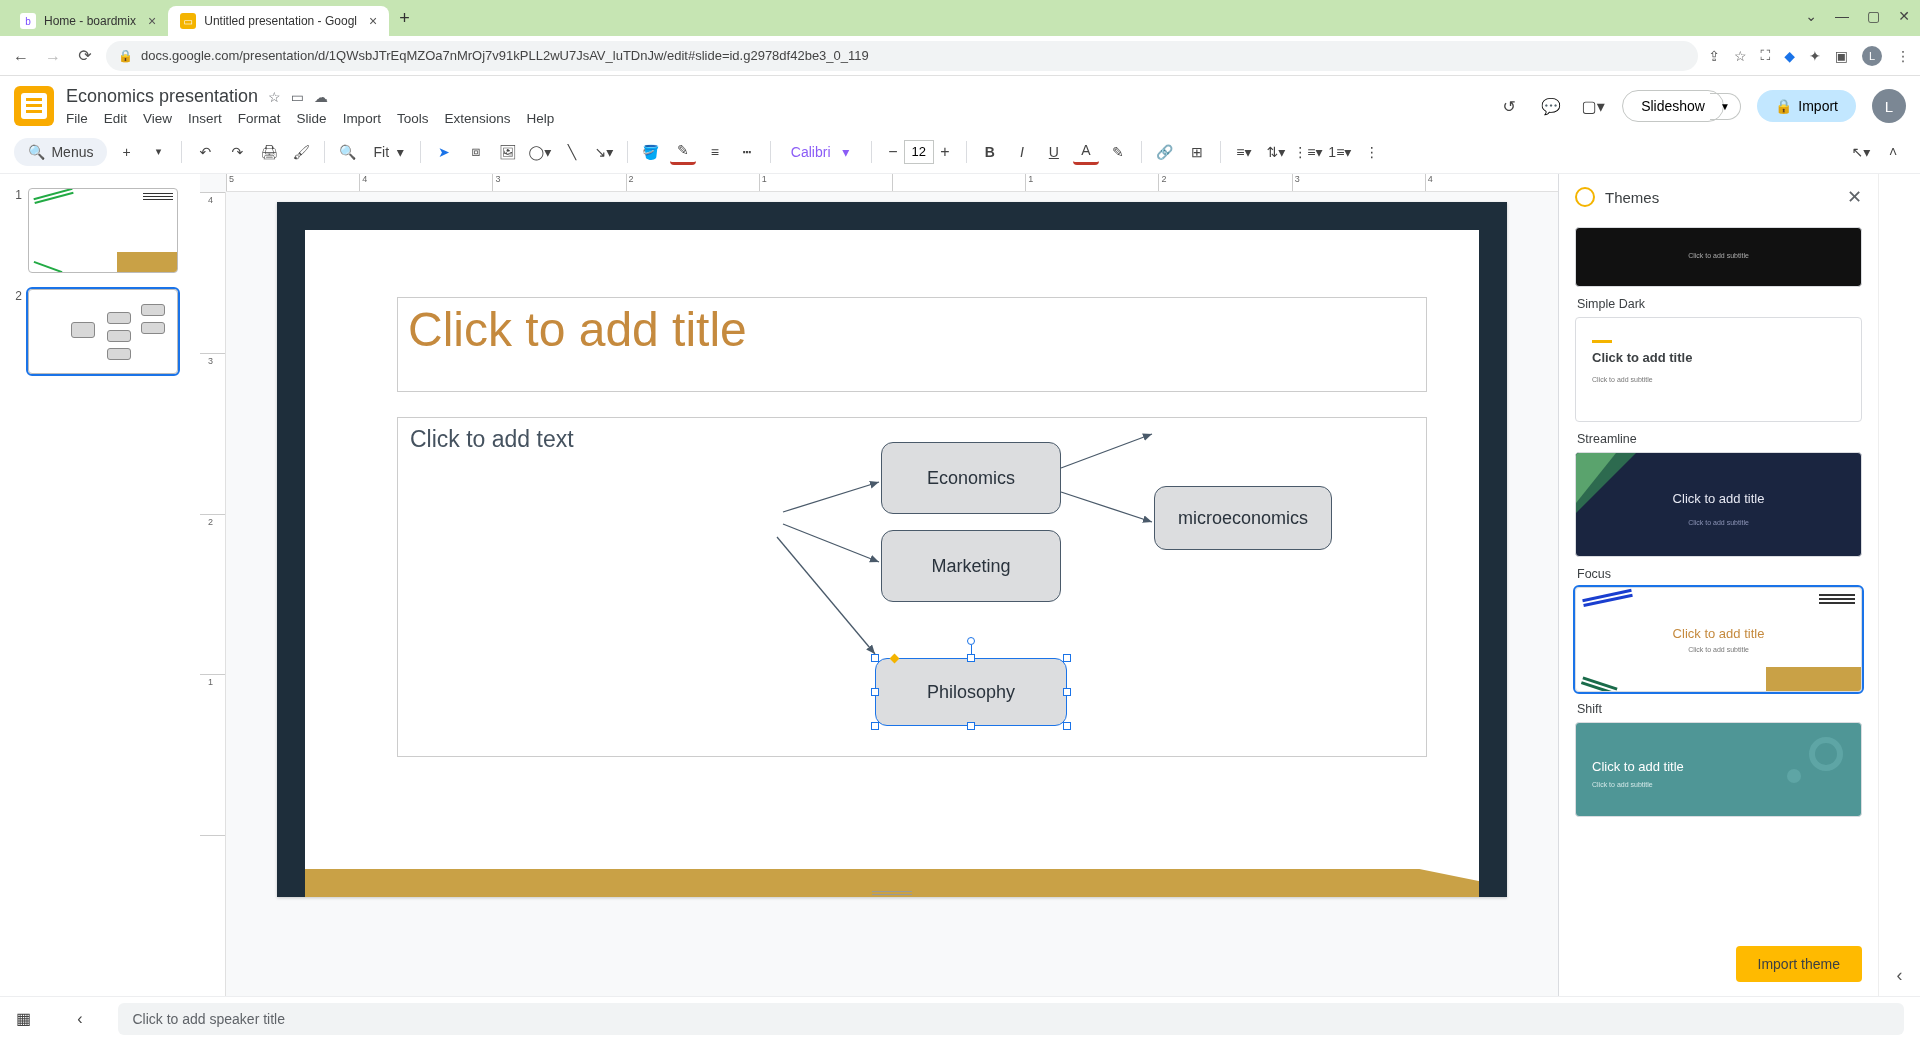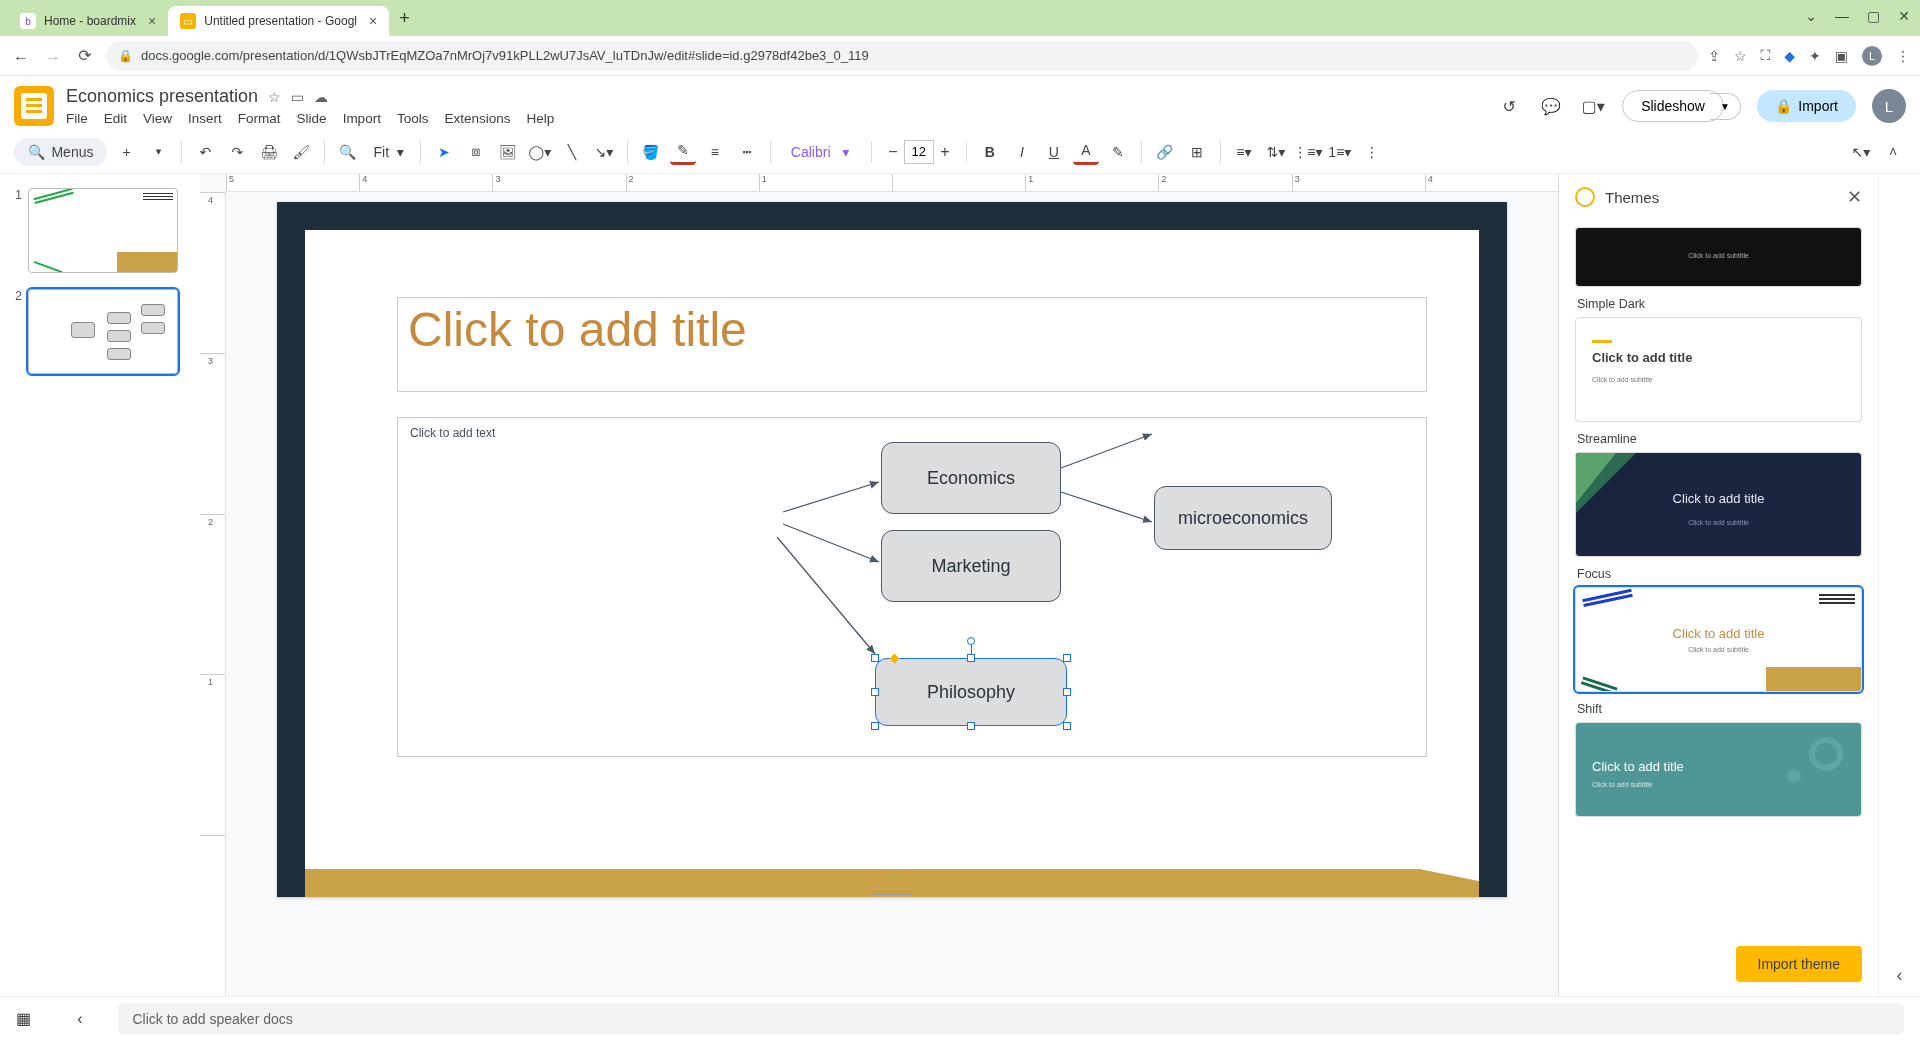--- a/index.html
+++ b/index.html
@@ -69,21 +69,21 @@
 .ruler-h { position:absolute; top:0; left:26px; right:0; height:18px; background:#fff; border-bottom:1px solid #e0e0e0; display:flex; font-size:9px; color:#666; }
 .ruler-h div { flex:1; border-left:1px solid #ccc; padding-left:2px; height:100%; position:relative; }
 .ruler-v { position:absolute; top:18px; left:0; bottom:0; width:26px; background:#fff; border-right:1px solid #e0e0e0; display:flex; flex-direction:column; font-size:9px; color:#666; }
 .ruler-v div { flex:1; border-top:1px solid #ccc; padding:2px 0 0 8px; }
 .canvas-wrap { position:absolute; left:26px; top:18px; right:0; bottom:0; display:flex; align-items:flex-start; justify-content:center; padding:10px 0; }
 .slide { width: 1230px; height: 695px; background:#fff; box-shadow:0 1px 3px rgba(0,0,0,0.2); position:relative; overflow:hidden; }
 .slide-border { position:absolute; inset:0; border:28px solid #1e2e3b; border-bottom:none; border-left-width:28px; border-right-width:28px; pointer-events:none; }
 .gold-tri { position:absolute; left:0; bottom:0; width:0; height:0; border-bottom:260px solid #c9a146; border-right:1280px solid transparent; }
 .navy-tri { position:absolute; right:0; top:28px; width:0; height:0; border-top:220px solid #1e2e3b; border-left:330px solid transparent; }
 .title-box { position:absolute; left:120px; top:95px; width:1030px; height:95px; border:1px solid #ccc; padding:4px 10px; font-size:48px; color:#c58a3e; }
-.text-box { position:absolute; left:120px; top:215px; width:1030px; height:340px; border:1px solid #ccc; padding:8px 12px; font-size:12px; color:#45525f; }
+.text-box { position:absolute; left:120px; top:215px; width:1030px; height:340px; border:1px solid #ccc; padding:8px 12px; font-size:23px; color:#45525f; }
 .node { position:absolute; background:#dcdddf; border:1.5px solid #4a5a6a; border-radius:12px; display:flex; align-items:center; justify-content:center; font-size:18px; color:#2a333d; text-align:center; padding:4px; }
 .node.selected { border:1.5px solid #1a73e8; }
 .sel-handle { position:absolute; width:8px; height:8px; background:#fff; border:1.5px solid #1a73e8; }
 .rot-handle { position:absolute; width:8px; height:8px; background:#fff; border:1.5px solid #1a73e8; border-radius:50%; left:50%; top:-22px; transform:translateX(-50%);}
 .rot-line { position:absolute; width:1px; height:14px; background:#1a73e8; left:50%; top:-14px; }
 .dia-point { position:absolute; width:7px; height:7px; background:#f4b400; transform:rotate(45deg); left:15px; top:-4px; }
 svg.arrows { position:absolute; left:0; top:0; width:100%; height:100%; pointer-events:none; }
 .drag-handle { position:absolute; bottom:2px; left:50%; transform:translateX(-50%); width:40px; height:4px; border-top:1px solid #999; border-bottom:1px solid #999;}
 
 
@@ -389,14 +389,14 @@
   </div>
 
   <div class="side-right">
       <span style="font-size:18px;color:#555;margin-bottom:10px;">‹</span>
     </div>
 </div>
 
 <div class="bottom-bar">
   <span class="grid-ico">▦</span>
   <span class="grid-ico" style="margin-left:30px;">‹</span>
-  <div class="speaker-notes">Click to add speaker docs</div>
+  <div class="speaker-notes">Click to add speaker title</div>
 </div>
 
 </body></html>

